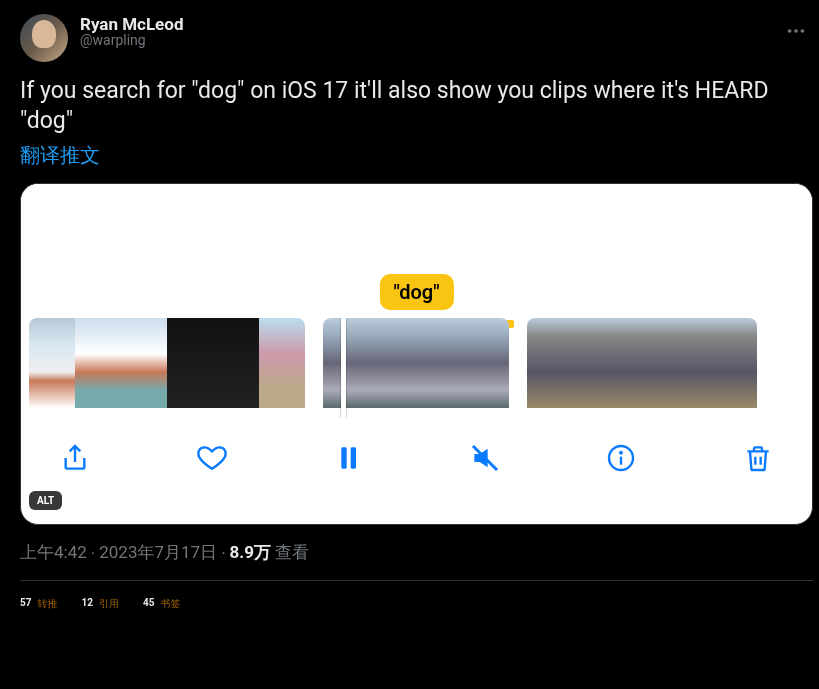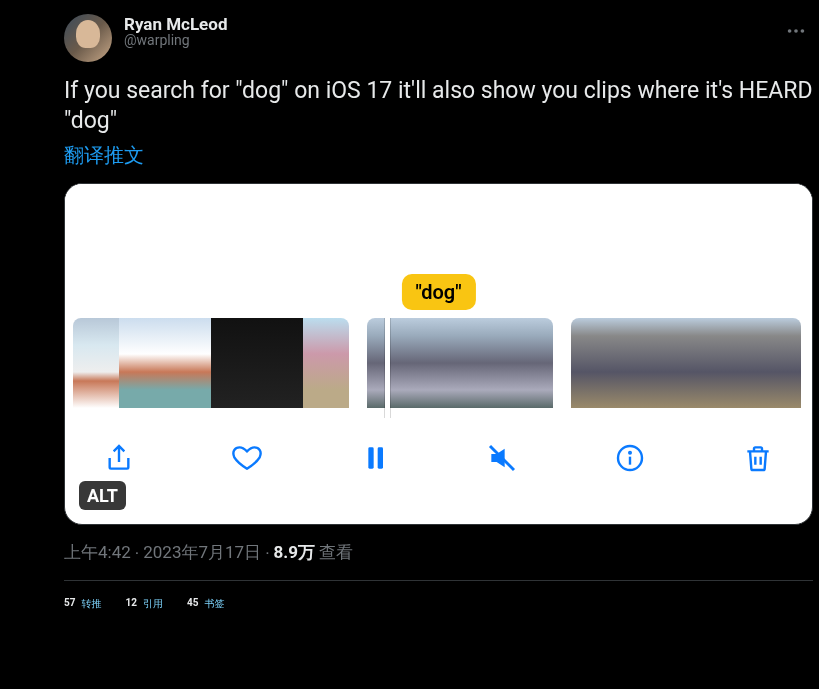--- a/index.html
+++ b/index.html
@@ -6,21 +6,20 @@
   body {
     width: 819px;
     height: 689px;
     background: #000;
     color: #e7e9ea;
     font-family: -apple-system, BlinkMacSystemFont, "Segoe UI", Roboto, Helvetica, Arial, sans-serif;
     overflow: hidden;
   }
   .tweet {
     padding: 14px 6px 0 20px;
-    margin-left: 44px;
   }
   .header {
     display: flex;
     align-items: flex-start;
     gap: 12px;
   }
   .avatar {
     width: 48px;
     height: 48px;
     border-radius: 50%;
@@ -146,26 +145,26 @@
   }
   .icon-btn {
     width: 40px; height: 40px;
     display:flex; align-items:center; justify-content:center;
     cursor: pointer;
     color: #0a7aff;
   }
   .icon-btn svg { width: 32px; height: 32px; stroke: #0a7aff; fill:none; stroke-width:1.8; }
   .alt-badge {
     position:absolute;
-    left: 14px;
+    left: 8px;
     bottom: 14px;
     background: rgba(0,0,0,.78);
     color:#fff;
     font-weight:700;
-    font-size:18px;
+    font-size:10px;
     padding: 4px 8px;
     border-radius: 6px;
   }
   .meta-row {
     margin-top: 16px;
     font-size: 17px;
     color: #71767b;
     display:flex;
     gap: 4px;
     align-items:center;
@@ -182,21 +181,21 @@
     gap: 24px;
     padding-top: 16px;
     font-size: 10px;
   }
   .stat {
     display:flex;
     gap:6px;
     cursor: pointer;
   }
   .stat .num { color:#e7e9ea; font-weight:700; }
-  .stat .lab { color:#7dd3fc; }
+  .stat .lab { color:#a16207; }
 </style>
 </head>
 <body>
 
 <div class="tweet">
 
   <div class="header">
     <div class="avatar"></div>
     <div class="names">
       <div class="display-name">Ryan McLeod</div>

